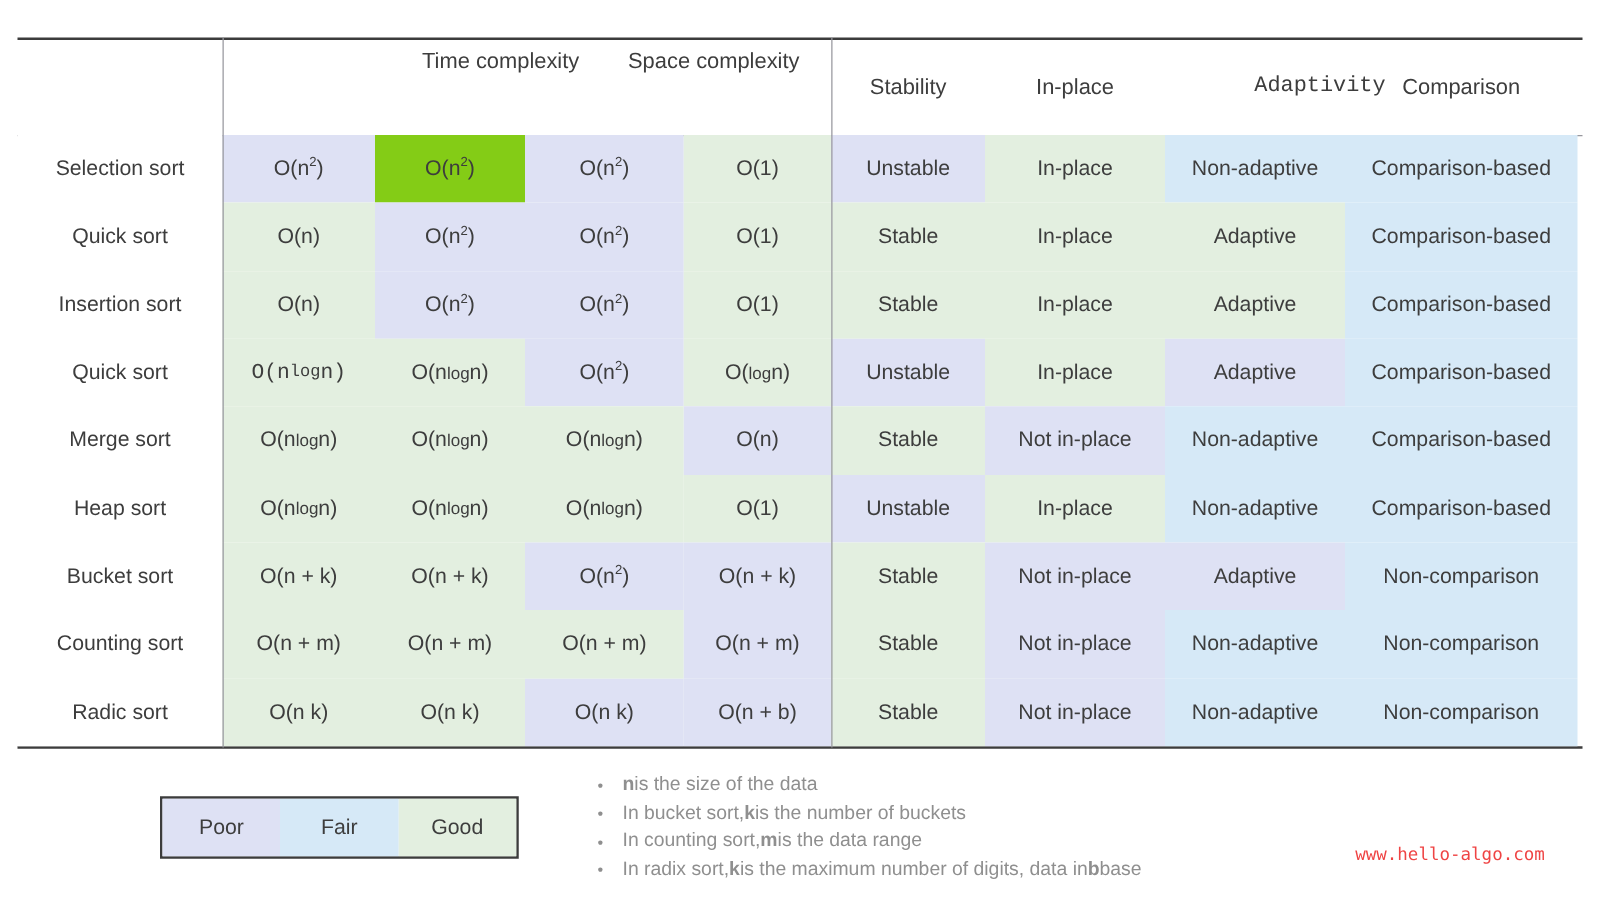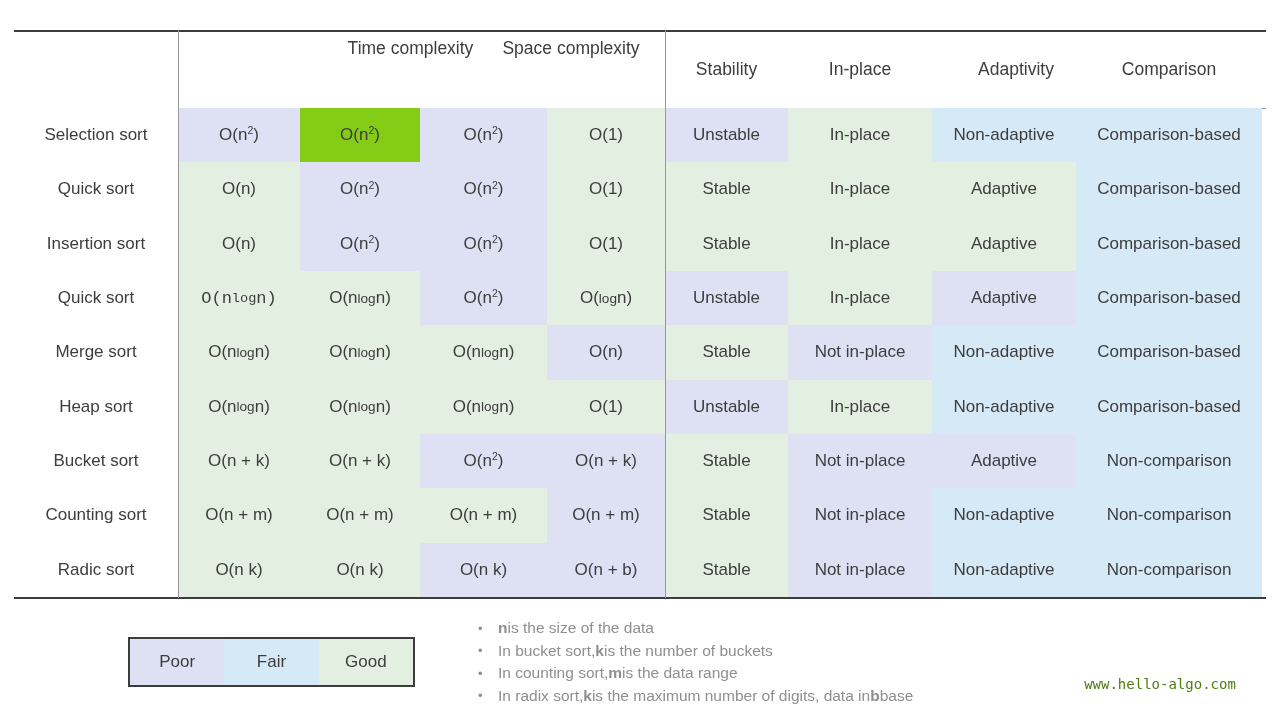--- a/index.html
+++ b/index.html
@@ -29,42 +29,42 @@
   .legend{position:absolute;left:128px;top:637px;width:287px;height:50px;border:2px solid #3c3c3c;
           display:flex;box-sizing:border-box;}
   .legend-seg{flex:1;display:flex;align-items:center;justify-content:center;font-size:17px;}
   
   #notes{position:absolute;left:478px;top:617px;font-size:15.5px;color:#8f8f8f;}
   .note-line{height:22.5px;display:flex;align-items:center;}
   .note-bullet{width:20px;text-align:left;font-size:13px;}
   .note-line b{font-weight:bold;}
   
   #watermark{position:absolute;left:1076px;top:676px;width:168px;text-align:center;
-             font-family:"DejaVu Sans Mono", monospace;font-size:14px;color:#4d7c0f;}
+             font-family:"DejaVu Sans Mono", monospace;font-size:14px;color:#ef4444;}
 </style>
 </head>
 <body>
 
 <div class="rule" style="top:30px;"></div>
 <div class="rule-light" style="top:108px;"></div>
 <div class="rule" style="top:597px;"></div>
 <div class="vline" style="left:178px;"></div>
 <div class="vline" style="left:665px;"></div>
 
-<div class="ghead" style="left:186px;width:369px;padding-left:40px;">Time complexity</div>
+<div class="ghead" style="left:176px;width:369px;padding-left:40px;">Time complexity</div>
 <div class="ghead" style="left:485px;width:172px;">Space complexity</div>
 
 <div class="shead" style="left:178px;width:122px;">Best</div>
 <div class="shead" style="left:300px;width:120px;">Average</div>
 <div class="shead" style="left:420px;width:127px;">Worst</div>
 <div class="shead" style="left:547px;width:118px;">Worst</div>
 
 <div class="rhead" style="left:665px;width:123px;">Stability</div>
 <div class="rhead" style="left:788px;width:144px;">In-place</div>
-<div class="rhead" style="left:944px;width:144px;">Adaptivity</div>
+<div class="rhead" style="left:984px;width:144px;font-family:Liberation Mono, monospace;">Adaptivity</div>
 <div class="rhead" style="left:1076px;width:186px;">Comparison</div>
 
 <div id="tbody">
     <div class="trow">
       <div class="cell label-cell">Selection sort</div>
       <div class="cell" style="width: 122px; background: rgb(222, 225, 244);">O(n<sup>2</sup>)</div>
       <div class="cell" style="width: 120px; background: #84cc16;">O(n<sup>2</sup>)</div>
       <div class="cell" style="width: 127px; background: rgb(222, 225, 244);">O(n<sup>2</sup>)</div>
       <div class="cell" style="width: 118px; background: rgb(227, 239, 224);">O(1)</div>
       <div class="cell" style="width: 123px; background: rgb(222, 225, 244);">Unstable</div>

